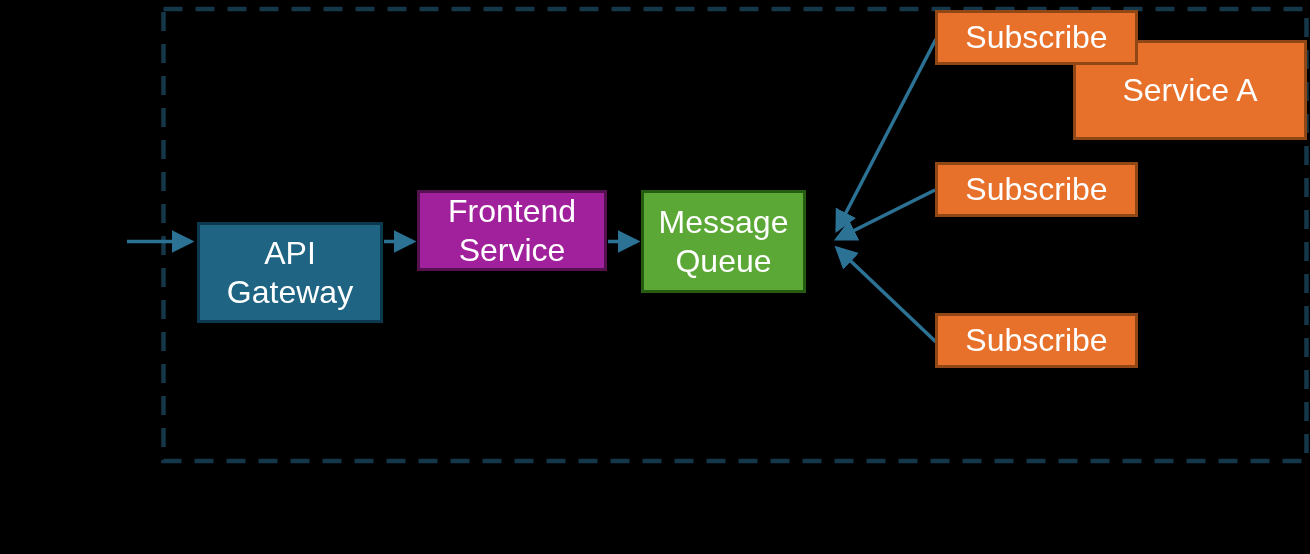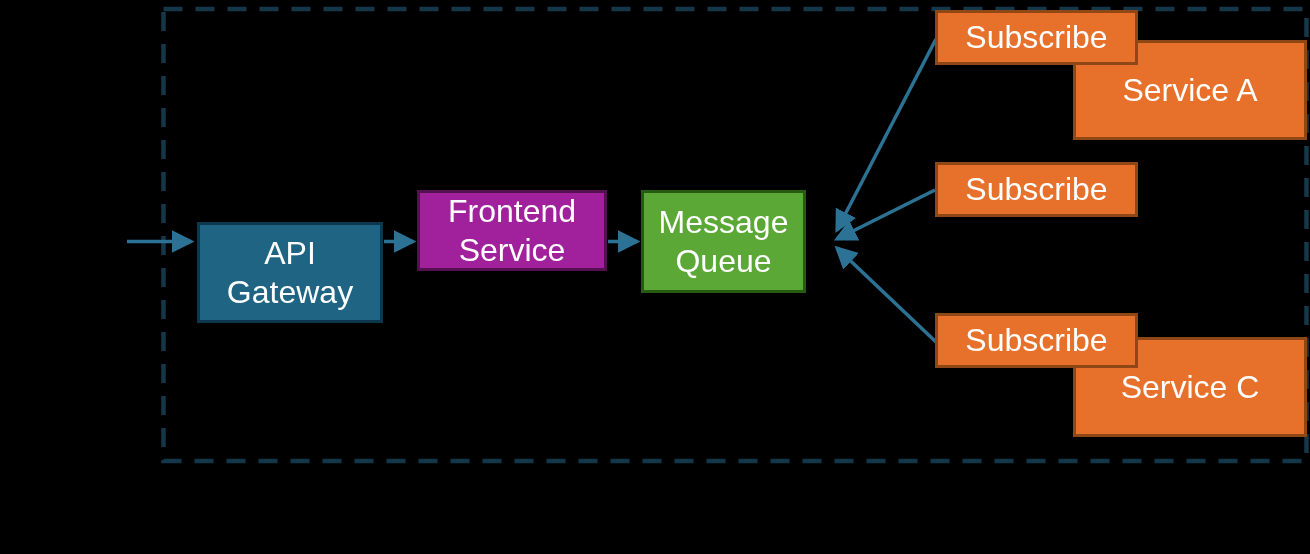--- a/index.html
+++ b/index.html
@@ -113,20 +113,17 @@
     <span>Service A</span>
   </div>
   <div class="node orange subscribe sub-a">
     <span>Subscribe</span>
   </div>
 
   <div class="node orange subscribe sub-b">
     <span>Subscribe</span>
   </div>
 
-  <div class="node orange service svc-c">
-    <span>Service C</span>
-  </div>
   <div class="node orange subscribe sub-c">
     <span>Subscribe</span>
   </div>
 
 </div>
 
 </body></html>

